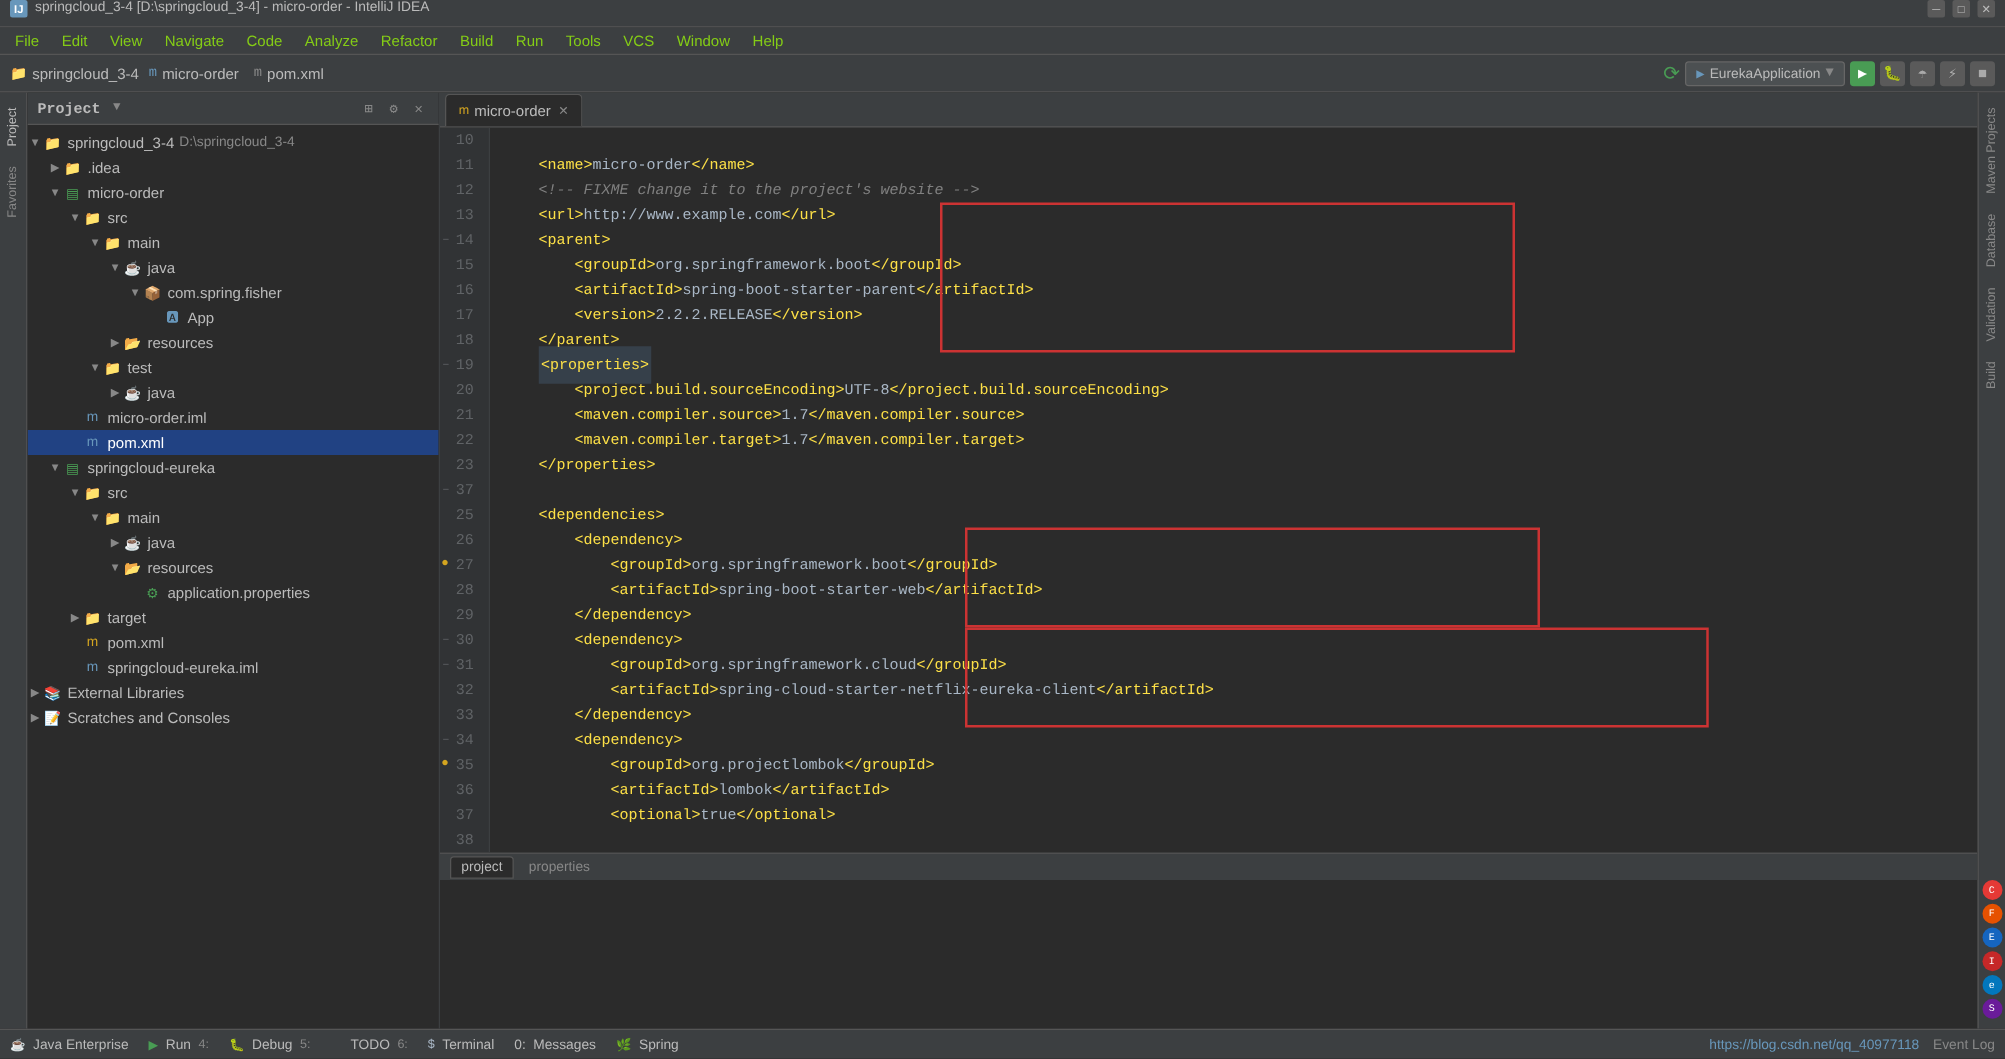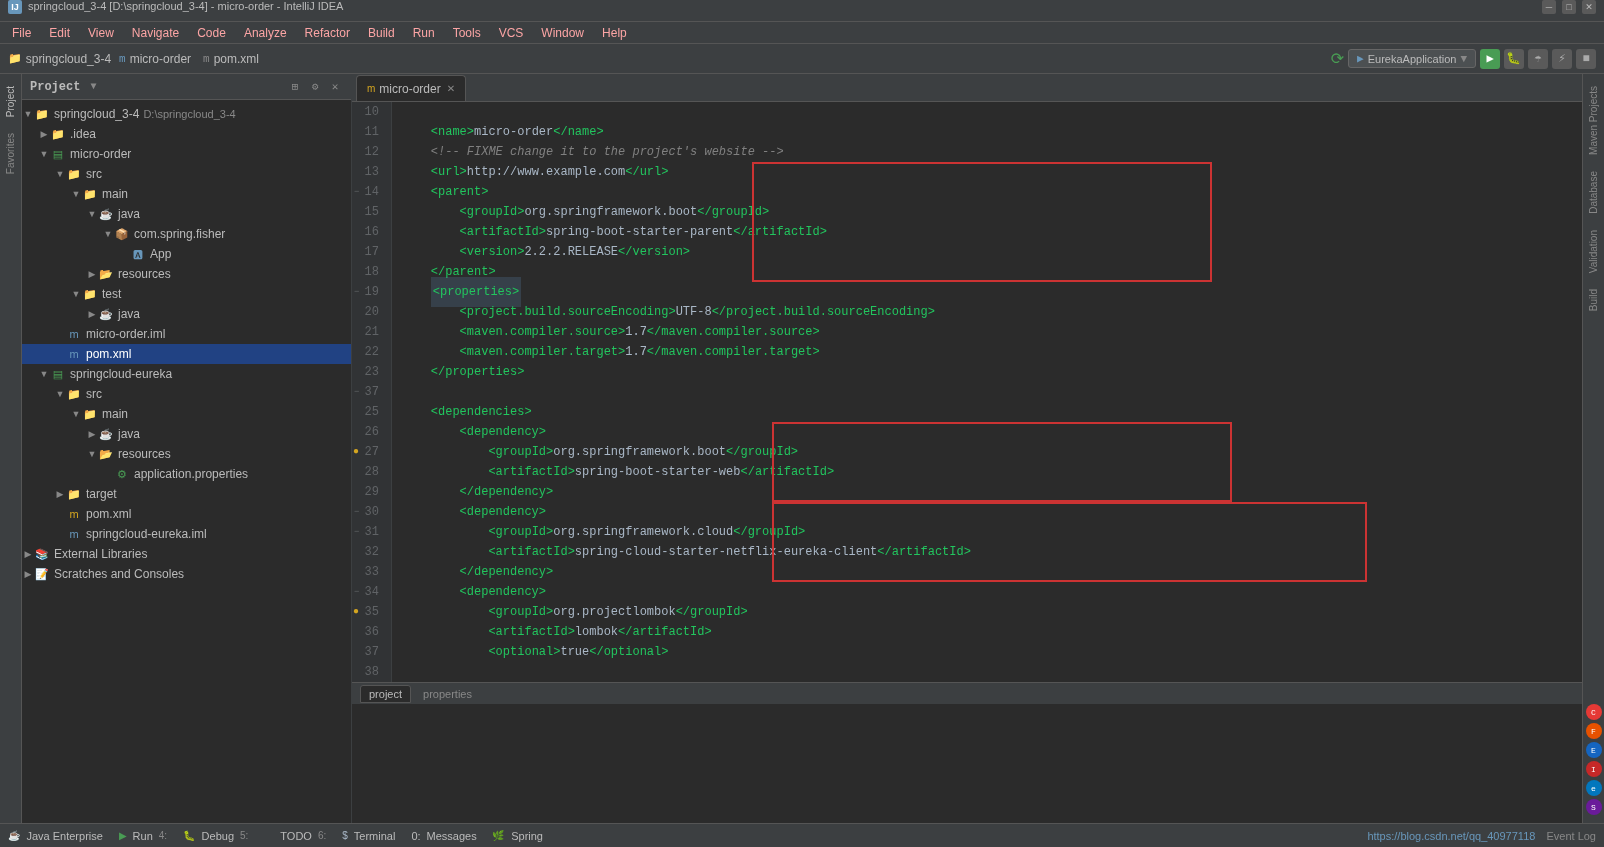--- a/index.html
+++ b/index.html
@@ -58,21 +58,21 @@
 
     
     #menu-bar {
       background: #3c3f41;
       height: 22px;
       display: flex;
       align-items: center;
       padding: 0 4px;
       font-size: 12px;
       font-family: Arial, sans-serif;
-      color: #fca5a5;
+      color: #84cc16;
       border-bottom: 1px solid #555;
       gap: 2px;
     }
     .menu-item {
       padding: 2px 8px;
       cursor: pointer;
       border-radius: 3px;
     }
 
     
@@ -314,21 +314,21 @@
     .code-line {
       height: 20px;
       display: flex;
       align-items: center;
       padding: 0 10px;
       white-space: nowrap;
       position: relative;
     }
 
     
-    .c-tag { color: #22c55e; }
+    .c-tag { color: #fde047; }
     .c-comment { color: #808080; font-style: italic; }
     .c-text { color: #a9b7c6; }
 
     
     #right-tools {
       width: 22px;
       background: #3c3f41;
       border-left: 1px solid #555;
       display: flex;
       flex-direction: column;

